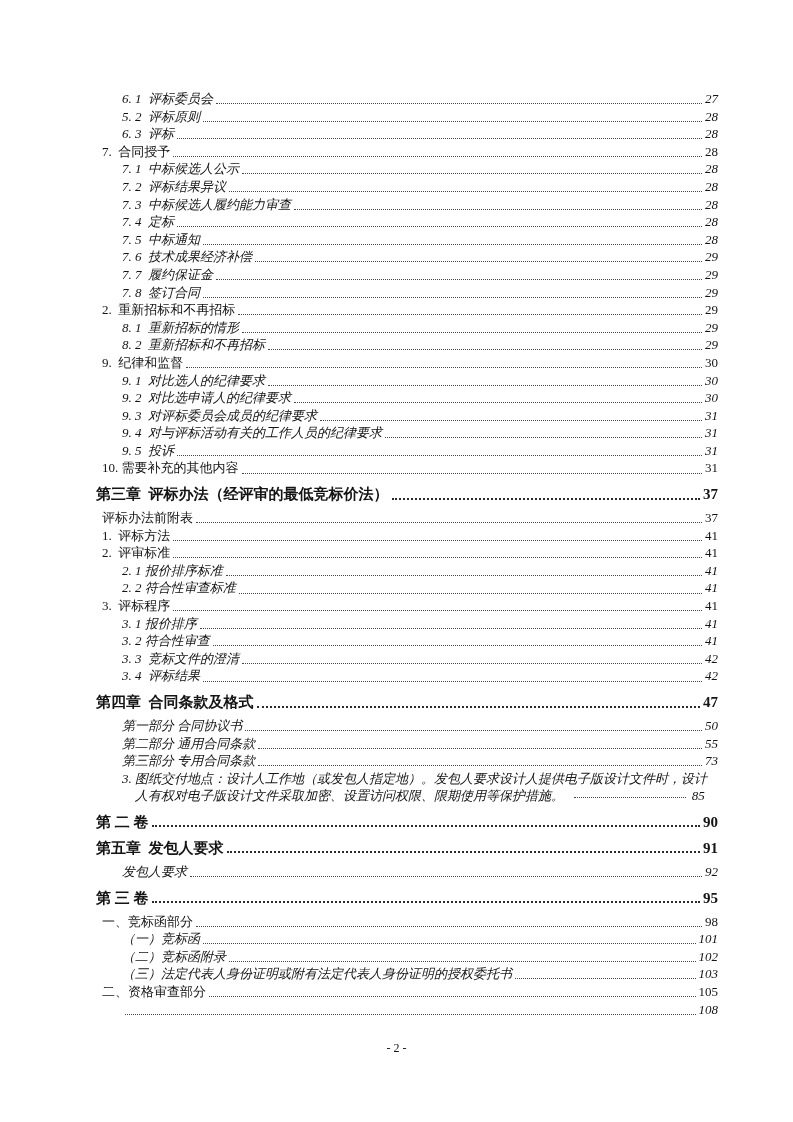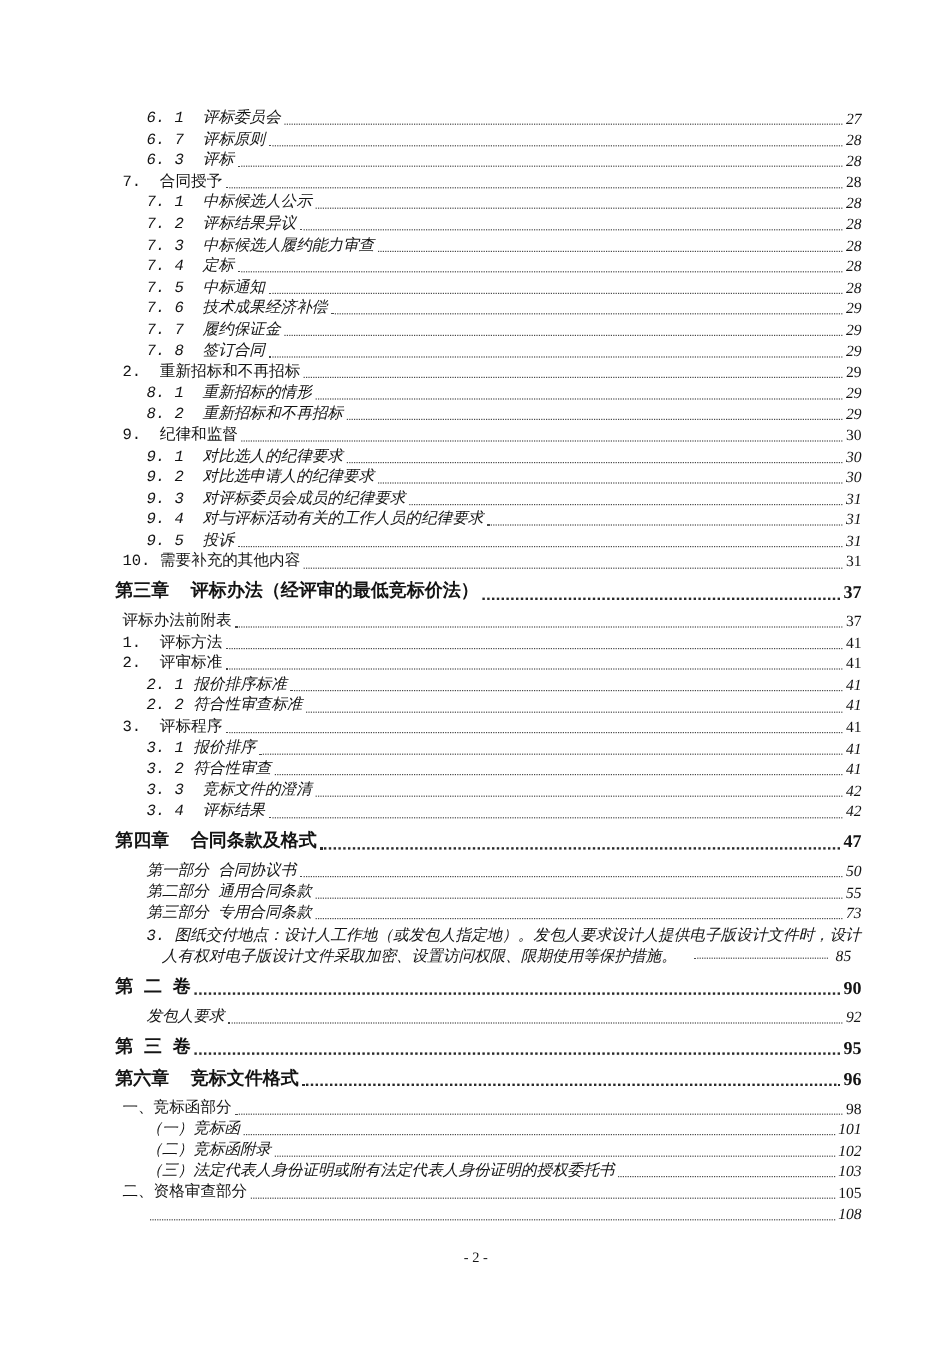--- a/index.html
+++ b/index.html
@@ -18,21 +18,21 @@
     color: #141414;
     overflow: hidden;
   }
   .toc-list { width: 100%; }
   .toc-row {
     display: flex;
     align-items: flex-end;
     font-size: 13px;
     line-height: 17.6px;
   }
-  .toc-row .title { white-space: pre-wrap; font-family: Liberation Mono, monospace; }
+  .toc-row .title { white-space: pre-wrap; }
   .toc-row .leader {
     flex: 1 1 auto;
     min-width: 10px;
     border-bottom: 1.5px dotted #474747;
     margin: 0 3px 3.5px 3px;
     height: 0;
   }
   .toc-row .pnum { flex: 0 0 auto; }
   .item1 { padding-left: 6px; justify-content: flex-end; }
   .item2 { padding-left: 26px; }
@@ -77,21 +77,21 @@
 
 <div class="page">
 
   <div class="toc-list">
       <div class="toc-row item2">
       <span class="title">6. 1  评标委员会</span>
       <span class="leader"></span>
       <span class="pnum">27</span>
     </div>
       <div class="toc-row item2">
-      <span class="title">6. 7  评标原则</span>
+      <span class="title">5. 2  评标原则</span>
       <span class="leader"></span>
       <span class="pnum">28</span>
     </div>
       <div class="toc-row item2">
       <span class="title">6. 3  评标</span>
       <span class="leader"></span>
       <span class="pnum">28</span>
     </div>
       <div class="toc-row item1">
       <span class="title">7.  合同授予</span>
@@ -266,34 +266,34 @@
       <div class="toc-row item2 wrap">
       <span class="title">3. 图纸交付地点：设计人工作地（或发包人指定地）。发包人要求设计人提供电子版设计文件时，设计人有权对电子版设计文件采取加密、设置访问权限、限期使用等保护措施。 </span>
       <span class="leader"></span>
       <span class="pnum">85</span>
     </div>
       <div class="toc-row chapter">
       <span class="title">第 二 卷</span>
       <span class="leader"></span>
       <span class="pnum">90</span>
     </div>
+      <div class="toc-row chapter">
+      <span class="title">第五章  发包人要求</span>
+      <span class="leader"></span>
+      <span class="pnum">91</span>
+    </div>
       <div class="toc-row item2">
       <span class="title">发包人要求</span>
       <span class="leader"></span>
       <span class="pnum">92</span>
     </div>
       <div class="toc-row chapter">
       <span class="title">第 三 卷</span>
       <span class="leader"></span>
       <span class="pnum">95</span>
-    </div>
-      <div class="toc-row chapter">
-      <span class="title">第六章  竞标文件格式</span>
-      <span class="leader"></span>
-      <span class="pnum">96</span>
     </div>
       <div class="toc-row item1">
       <span class="title">一、竞标函部分</span>
       <span class="leader"></span>
       <span class="pnum">98</span>
     </div>
       <div class="toc-row item2">
       <span class="title">（一）竞标函</span>
       <span class="leader"></span>
       <span class="pnum">101</span>

